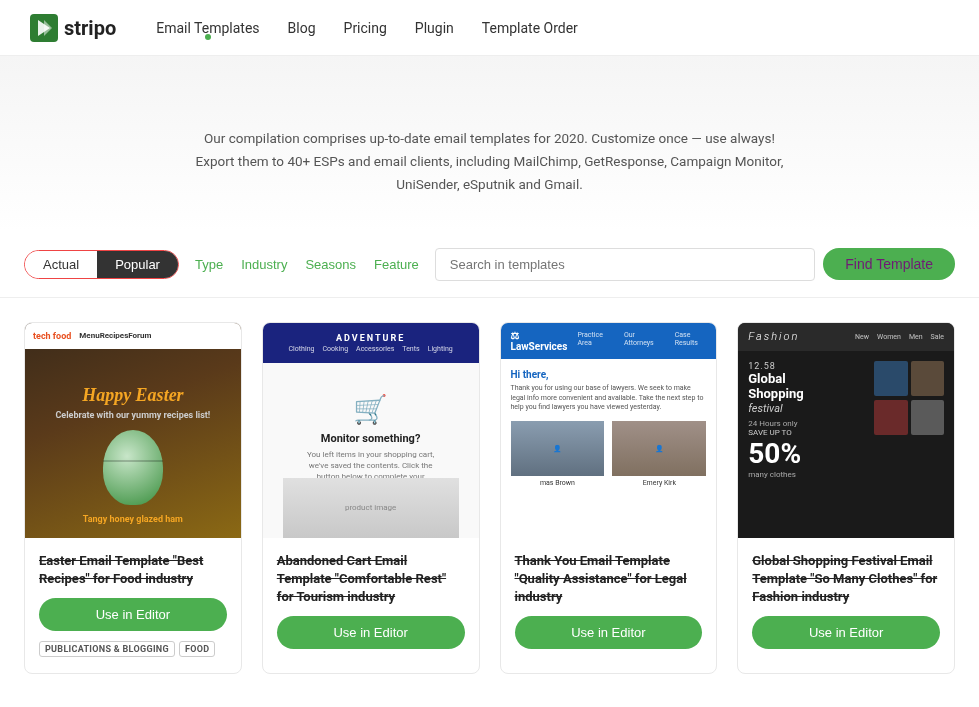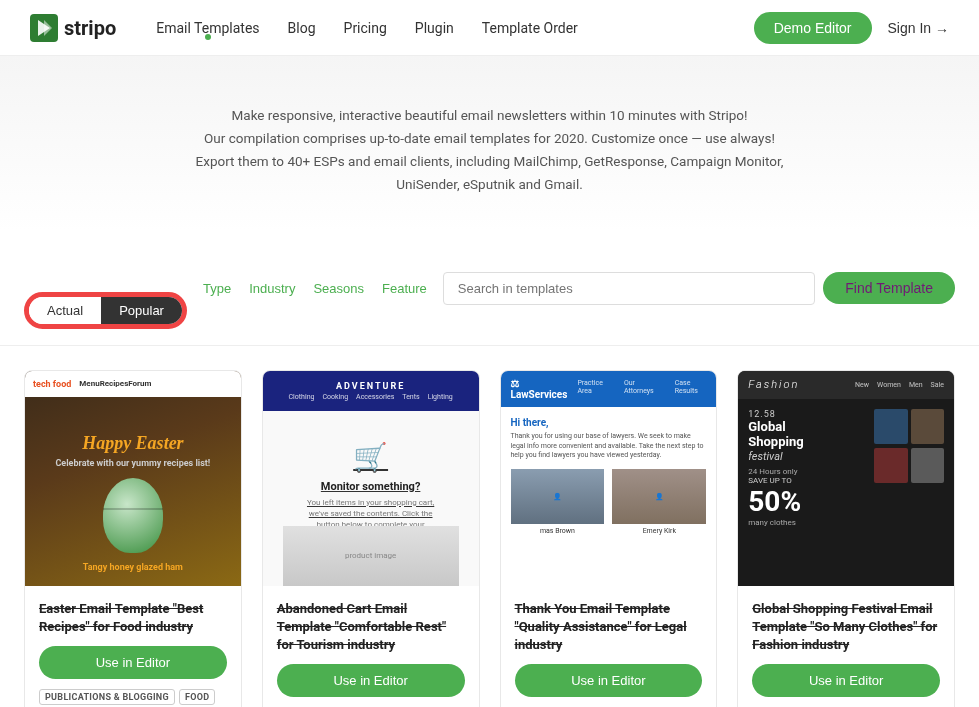--- a/index.html
+++ b/index.html
@@ -100,24 +100,23 @@
     .filter-bar {
       display: flex;
       align-items: center;
       padding: 16px 24px;
       gap: 16px;
       border-bottom: 1px solid #eee;
       flex-wrap: wrap;
     }
     .filter-tabs {
       display: flex;
-      border: 5px solid #ef4444;
+      border: 1px solid #ef4444;
       border-radius: 20px;
       overflow: hidden;
-      margin-top: 44px;
     }
     .filter-tab {
       padding: 6px 18px;
       font-size: 13px;
       cursor: pointer;
       background: #fff;
       border: none;
       color: #333;
     }
     .filter-tab.active {
@@ -297,21 +296,20 @@
     }
 
     .preview-cart {
       background: #f9f9f9;
       display: flex;
       flex-direction: column;
       align-items: center;
       justify-content: flex-end;
       padding-top: 20px;
       position: relative;
-      text-decoration: underline;
     }
     .preview-cart .cart-header {
       position: absolute;
       top: 0; left: 0; right: 0;
       background: #1a237e;
       height: 40px;
       display: flex;
       align-items: center;
       justify-content: center;
       flex-direction: column;
@@ -553,29 +551,25 @@
     </svg>
     <span>stripo</span>
   </a>
   <div class="navbar-links">
     <a class="nav-link active" href="#">Email Templates</a>
     <a class="nav-link" href="#">Blog</a>
     <a class="nav-link" href="#">Pricing</a>
     <a class="nav-link" href="#">Plugin</a>
     <a class="nav-link" href="#">Template Order</a>
   </div>
-  <div class="navbar-actions">
-    <button class="btn-demo">Demo Editor</button>
-    <button class="btn-signin">Sign In →</button>
-  </div>
 </nav>
 
 <section class="hero">
   <p>
-    <span>Make responsive, interactive beautiful email newsletters within 10 minutes with Stripo!</span><br>
+    <br>
     <span>Our compilation comprises up-to-date email templates for 2020. Customize once — use always!</span><br>
     <span>Export them to 40+ ESPs and email clients, including MailChimp, GetResponse, Campaign Monitor, UniSender, eSputnik and Gmail.</span>
   </p>
 </section>
 
 <div class="filter-bar">
   <div class="filter-tabs">
     <button class="filter-tab">Actual</button>
     <button class="filter-tab active">Popular</button>
   </div>

